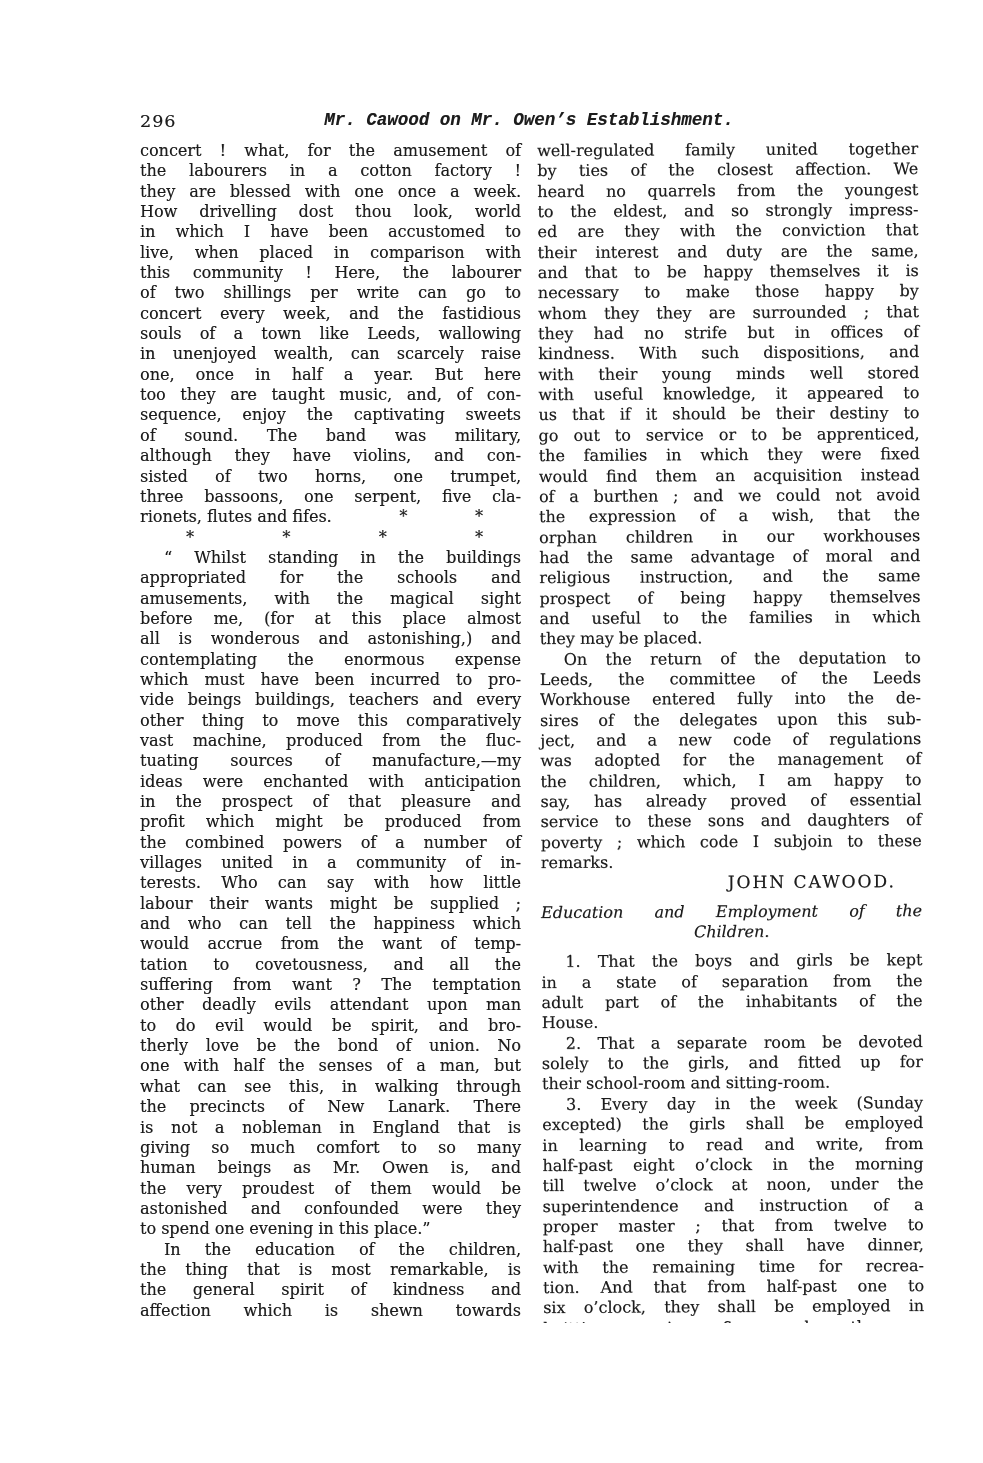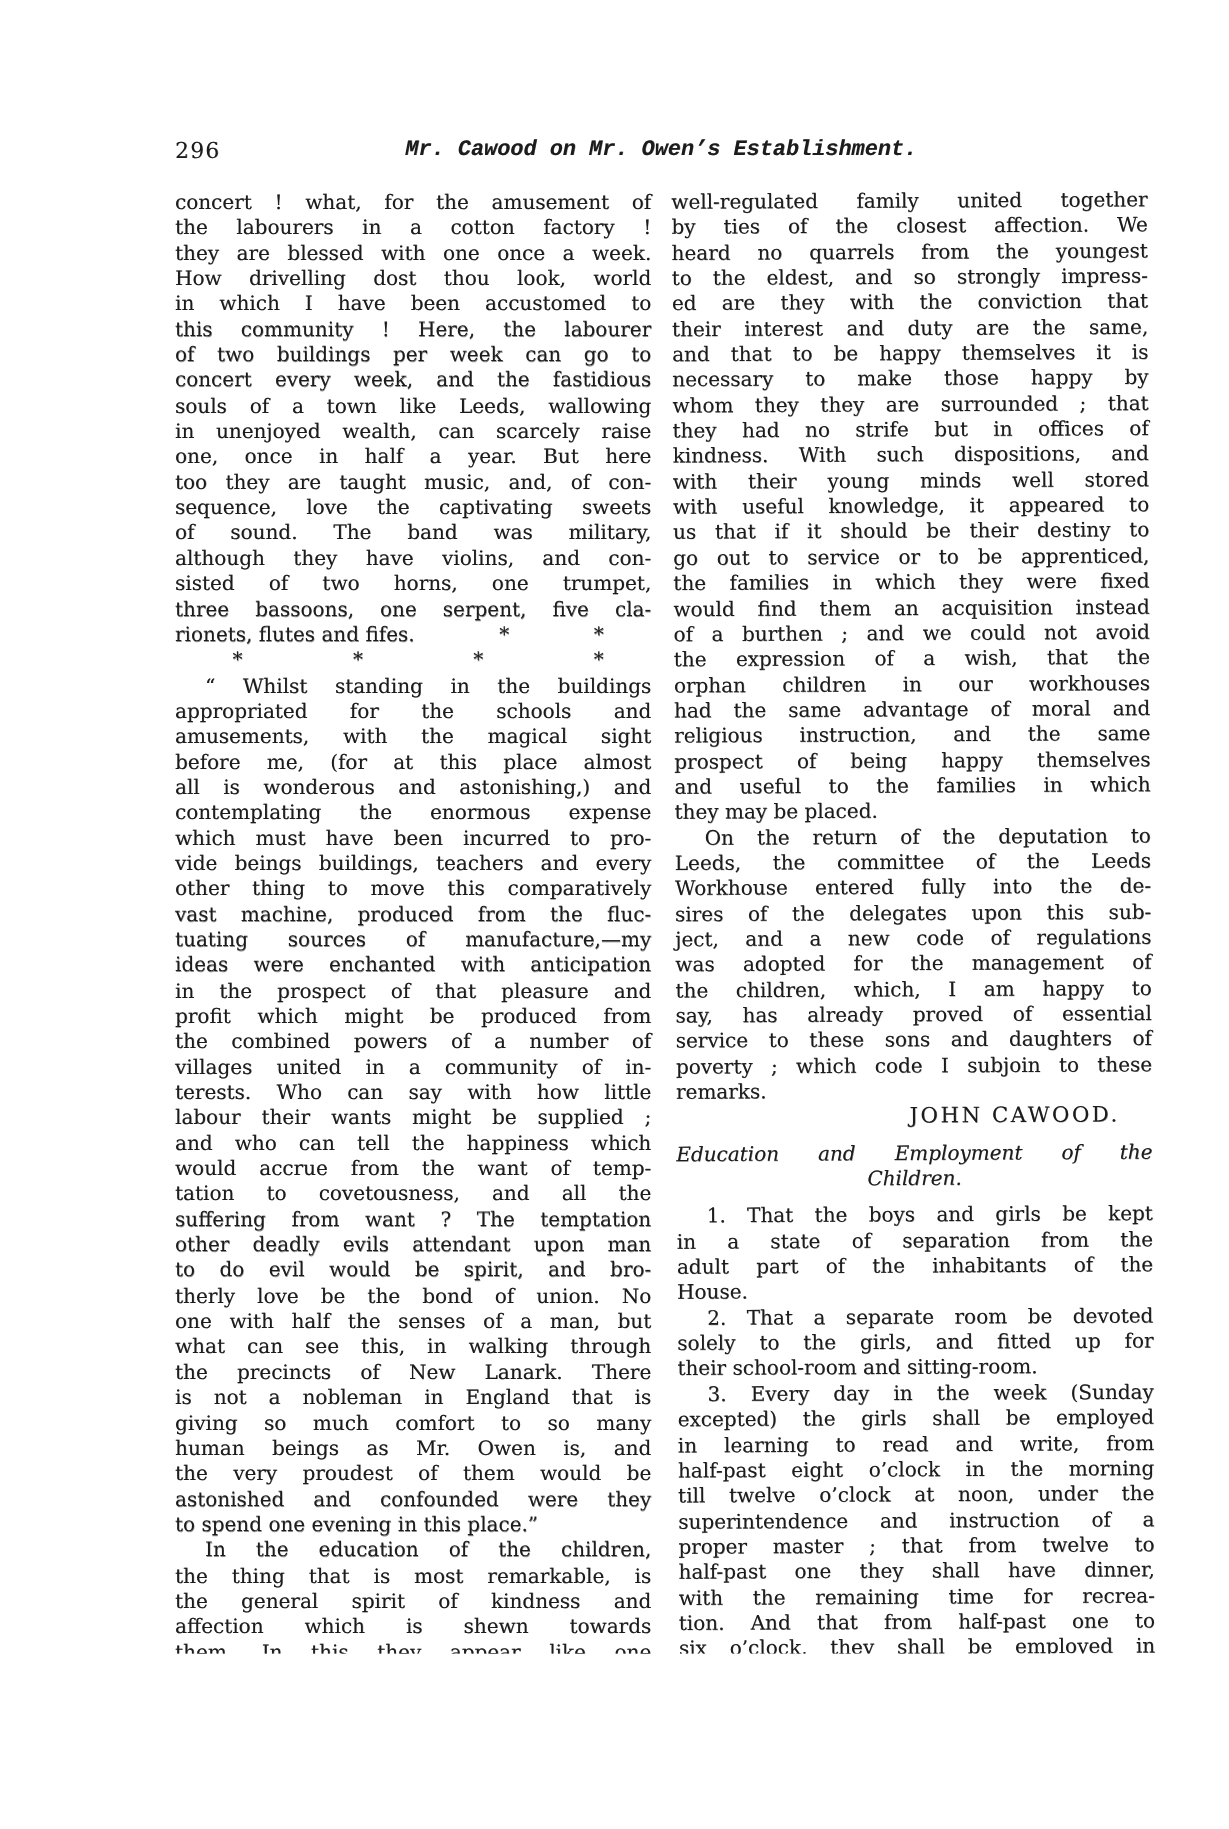--- a/index.html
+++ b/index.html
@@ -33,21 +33,21 @@
   .running-title {
     display: block;
     text-align: center;
     font-style: italic;
     font-weight: bold;
     font-family: Liberation Mono, monospace;
   }
   .columns {
     display: flex;
     gap: 16px;
-    margin-top: 15px;
+    margin-top: 4px;
   }
   .column {
     width: 381px;
     font-size: 16px;
     line-height: 20.35px;
     text-shadow: 0.3px 0.3px 0 rgba(25,25,25,0.5);
   }
   .column.right { transform: rotate(-0.3deg); transform-origin: 0 0; }
   .line { text-align: justify; text-align-last: justify; }
   .s-l   { text-align-last: left; }
@@ -73,28 +73,29 @@
       <span class="page-number">296</span>
       <span class="running-title">Mr. Cawood on Mr. Owen’s Establishment.</span>
     </header>
     <main class="columns">
       <section class="column left">
           <div class="line">concert ! what, for the amusement of</div>
           <div class="line">the labourers in a cotton factory !</div>
           <div class="line">they are blessed with one once a week.</div>
           <div class="line">How drivelling dost thou look, world</div>
           <div class="line">in which I have been accustomed to</div>
+          <div class="line">live, when placed in comparison with</div>
           <div class="line">this community !  Here, the labourer</div>
-          <div class="line">of two buildings per week can go to</div>
+          <div class="line">of two shillings per write can go to</div>
           <div class="line">concert every week, and the fastidious</div>
           <div class="line">souls of a town like Leeds, wallowing</div>
           <div class="line">in unenjoyed wealth, can scarcely raise</div>
           <div class="line">one, once in half a year.  But here</div>
           <div class="line">too they are taught music, and, of con-</div>
-          <div class="line">sequence, love the captivating sweets</div>
+          <div class="line">sequence, enjoy the captivating sweets</div>
           <div class="line">of sound.  The band was military,</div>
           <div class="line">although they have violins, and con-</div>
           <div class="line">sisted of two horns, one trumpet,</div>
           <div class="line">three bassoons, one serpent, five cla-</div>
           <div class="line s-endstars">
             <span>rionets, flutes and fifes.</span>
             <span>*</span>
             <span>*</span>
           </div>
           <div class="line s-stars">

